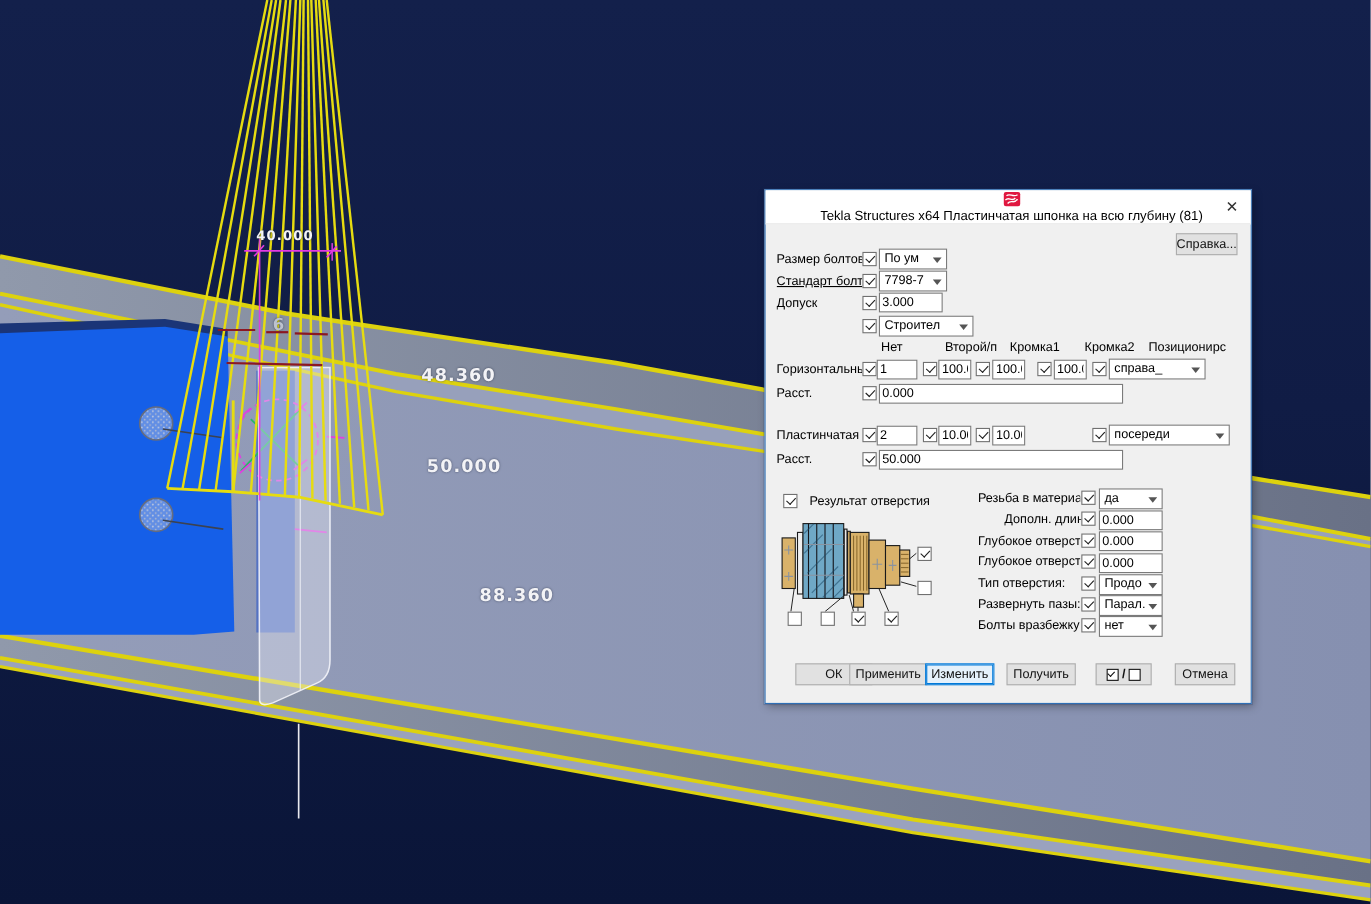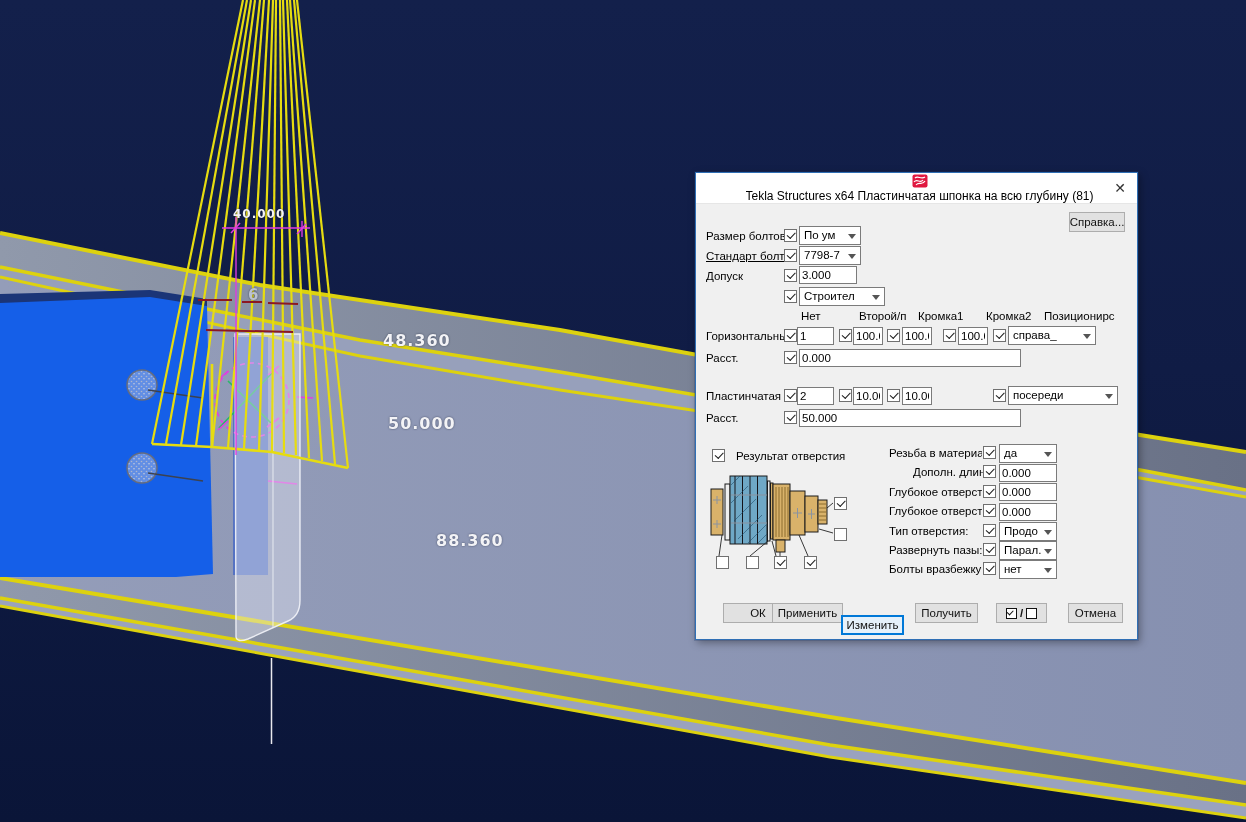--- a/index.html
+++ b/index.html
@@ -308,21 +308,21 @@
   <div class="lbl" style="left:193px;top:371px;width:93px;">Развернуть пазы:</div>
   <div class="cb checked" style="left:287px;top:370px;"></div>
   <div class="combo" style="left:303px;top:368px;width:58px;"><span>Парал.</span><span class="tri"></span></div>
 
   <div class="lbl" style="left:193px;top:390px;width:93px;">Болты вразбежку</div>
   <div class="cb checked" style="left:287px;top:389px;"></div>
   <div class="combo" style="left:303px;top:387px;width:58px;"><span>нет</span><span class="tri"></span></div>
 
   <div class="btn" style="left:10px;top:430px;width:70px;margin-left:17px;">ОК</div>
   <div class="btn" style="left:76px;top:430px;width:71px;">Применить</div>
-  <div class="btn default" style="left:145px;top:442px;width:63px;">Изменить</div>
+  <div class="btn default" style="left:145px;top:430px;width:63px;">Изменить</div>
   <div class="btn" style="left:219px;top:430px;width:63px;">Получить</div>
   <div class="btn" style="left:300px;top:430px;width:51px;gap:3px;">
     <span class="minibox checked"></span>
     <span style="font-weight:bold;">/</span>
     <span class="minibox"></span>
   </div>
   <div class="btn" style="left:372px;top:430px;width:55px;">Отмена</div>
 </div>
 
 </body></html>

